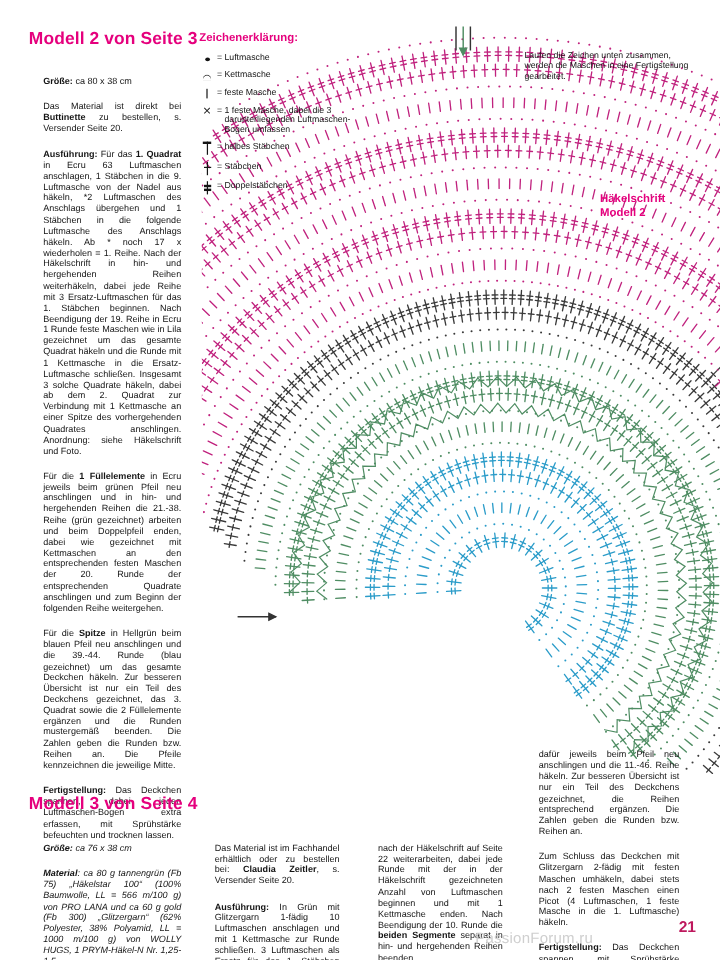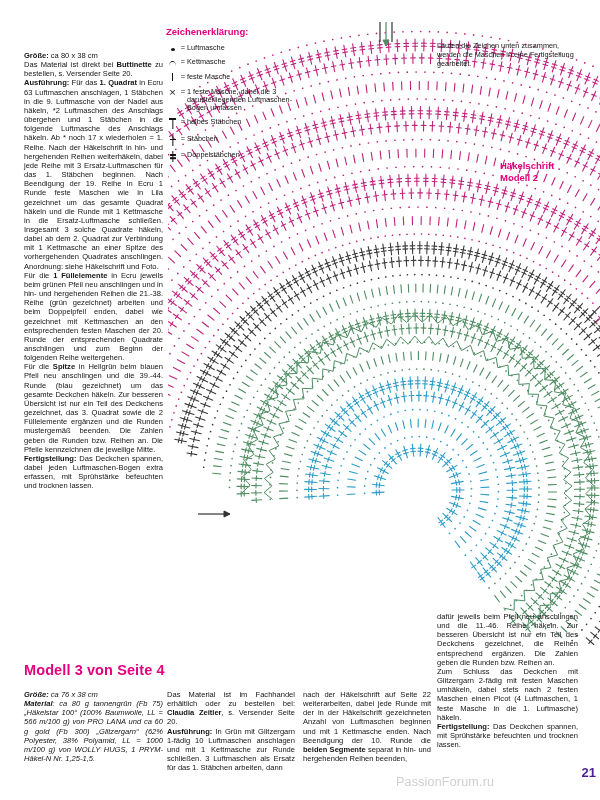--- a/index.html
+++ b/index.html
@@ -36,21 +36,21 @@
     font-size: 9.5px;
     line-height: 1.22;
   }
   .body-col {
     font-size: 7.55px;
     line-height: 1.215;
     text-align: justify;
     color: #141414;
     hyphens: manual;
   }
-  .body-col p { margin: 0; }
+  .body-col p { margin: 12px; }
   b, .b { font-weight: bold; }
 
   
   #col-left-main {
     position: absolute;
     left: 24px;
     top: 51px;
     width: 139px;
   }
   #heading-modell2 {
@@ -214,23 +214,22 @@
 
   
   #page-number {
     position: absolute;
     left: 0;
     top: 765px;
     width: 580px;
     text-align: right;
     font-weight: bold;
     font-size: 13px;
-    color: #4c1d95;
+    color: #be185d;
     z-index: 5;
-    margin-left: 16px;
   }
   #watermark {
     position: absolute;
     left: 396px;
     top: 775px;
     width: 204px;
     font-size: 12.5px;
     color: #cfcfcf;
     letter-spacing: 0.2px;
     z-index: 4;
@@ -2418,20 +2417,21 @@
           <polygon points="218,26 215,20 221,20"></polygon>
         </g>
         <g>
           <line x1="212" y1="2" x2="212" y2="22" stroke-width="1.2"></line>
           <line x1="224" y1="2" x2="224" y2="22" stroke-width="1.2"></line>
         </g>
       </g>
     </svg>
   </div>
 
+  <div id="heading-modell2" class="heading">Modell 2 von Seite 3</div>
 
   <div id="col-left-main" class="body-col">
     <div>
         <p><b>Größe:</b> ca 80 x 38 cm</p>
         <p>Das Material ist direkt bei <b>Buttinette</b> zu bestellen, s. Versender Seite 20.</p>
         <p><b>Ausführung:</b> Für das <b>1. Quadrat</b> in Ecru 63 Luftmaschen anschlagen, 1 Stäbchen in die 9. Luftmasche von der Nadel aus häkeln, *2 Luftmaschen des Anschlags übergehen und 1 Stäbchen in die folgende Luftmasche des Anschlags häkeln. Ab * noch 17 x wiederholen = 1. Reihe. Nach der Häkelschrift in hin- und hergehenden Reihen weiterhäkeln, dabei jede Reihe mit 3 Ersatz-Luftmaschen für das 1. Stäbchen beginnen. Nach Beendigung der 19. Reihe in Ecru 1 Runde feste Maschen wie in Lila gezeichnet um das gesamte Quadrat häkeln und die Runde mit 1 Kettmasche in die Ersatz-Luftmasche schließen. Insgesamt 3 solche Quadrate häkeln, dabei ab dem 2. Quadrat zur Verbindung mit 1 Kettmasche an einer Spitze des vorhergehenden Quadrates anschlingen. Anordnung: siehe Häkelschrift und Foto.</p>
         <p>Für die <b>1 Füllelemente</b> in Ecru jeweils beim grünen Pfeil neu anschlingen und in hin- und hergehenden Reihen die 21.-38. Reihe (grün gezeichnet) arbeiten und beim Doppelpfeil enden, dabei wie gezeichnet mit Kettmaschen an den entsprechenden festen Maschen der 20. Runde der entsprechenden Quadrate anschlingen und zum Beginn der folgenden Reihe weitergehen.</p>
         <p>Für die <b>Spitze</b> in Hellgrün beim blauen Pfeil neu anschlingen und die 39.-44. Runde (blau gezeichnet) um das gesamte Deckchen häkeln. Zur besseren Übersicht ist nur ein Teil des Deckchens gezeichnet, das 3. Quadrat sowie die 2 Füllelemente ergänzen und die Runden mustergemäß beenden. Die Zahlen geben die Runden bzw. Reihen an. Die Pfeile kennzeichnen die jeweilige Mitte.</p>
         <p><b>Fertigstellung:</b> Das Deckchen spannen, dabei jeden Luftmaschen-Bogen extra erfassen, mit Sprühstärke befeuchten und trocknen lassen.</p>
       </div>

